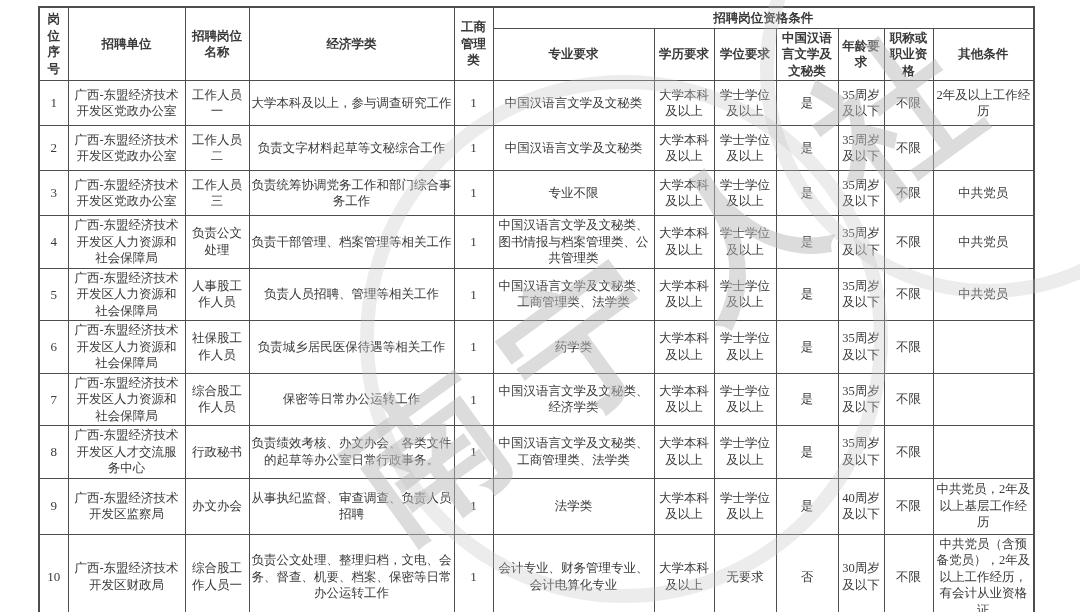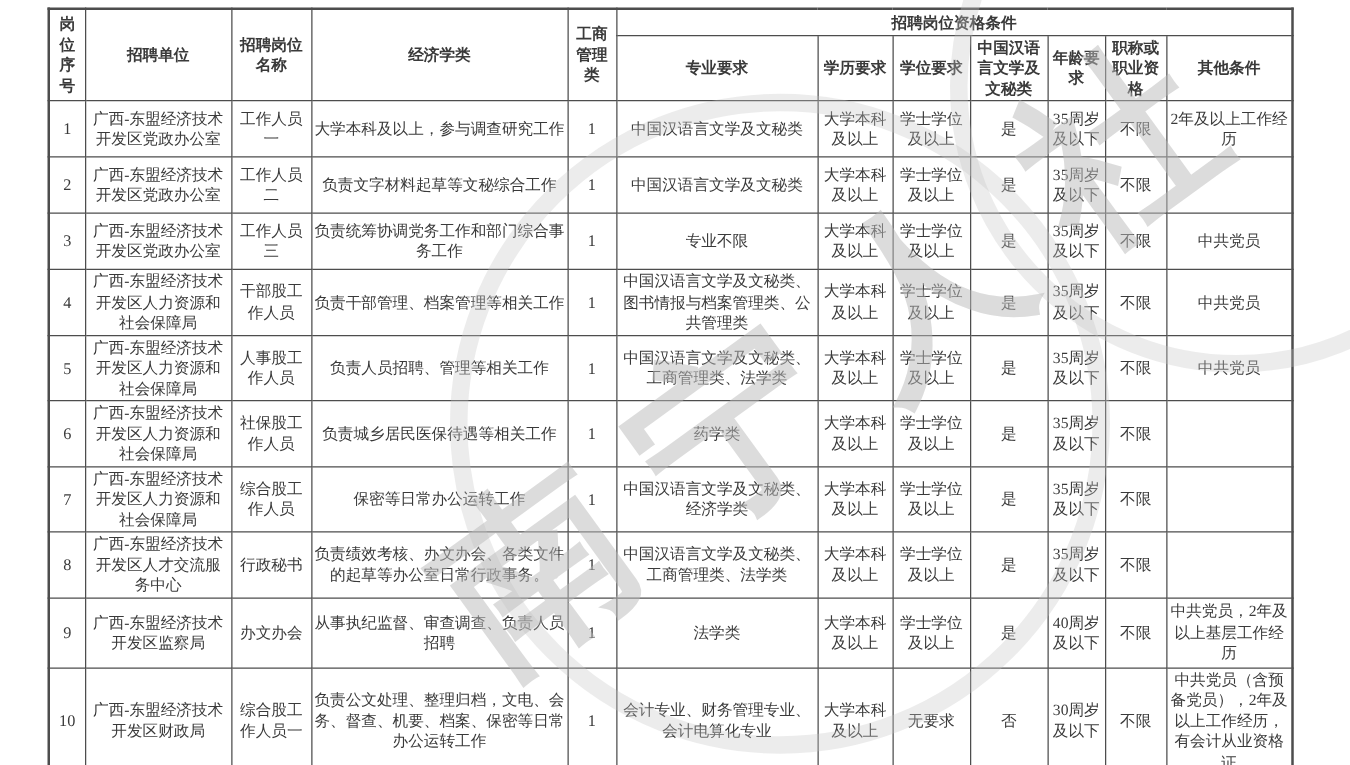--- a/index.html
+++ b/index.html
@@ -107,21 +107,21 @@
         <td>大学本科及以上</td>
         <td>学士学位及以上</td>
         <td>是</td>
         <td>35周岁及以下</td>
         <td>不限</td>
         <td>中共党员</td>
       </tr>
       <tr style="height:45px">
         <td class="num">4</td>
         <td>广西-东盟经济技术开发区人力资源和社会保障局</td>
-        <td>干部股工作人员</td>
+        <td>负责公文处理</td>
         <td>负责干部管理、档案管理等相关工作</td>
         <td class="num">1</td>
         <td>中国汉语言文学及文秘类、图书情报与档案管理类、公共管理类</td>
         <td>大学本科及以上</td>
         <td>学士学位及以上</td>
         <td>是</td>
         <td>35周岁及以下</td>
         <td>不限</td>
         <td>中共党员</td>
       </tr>

